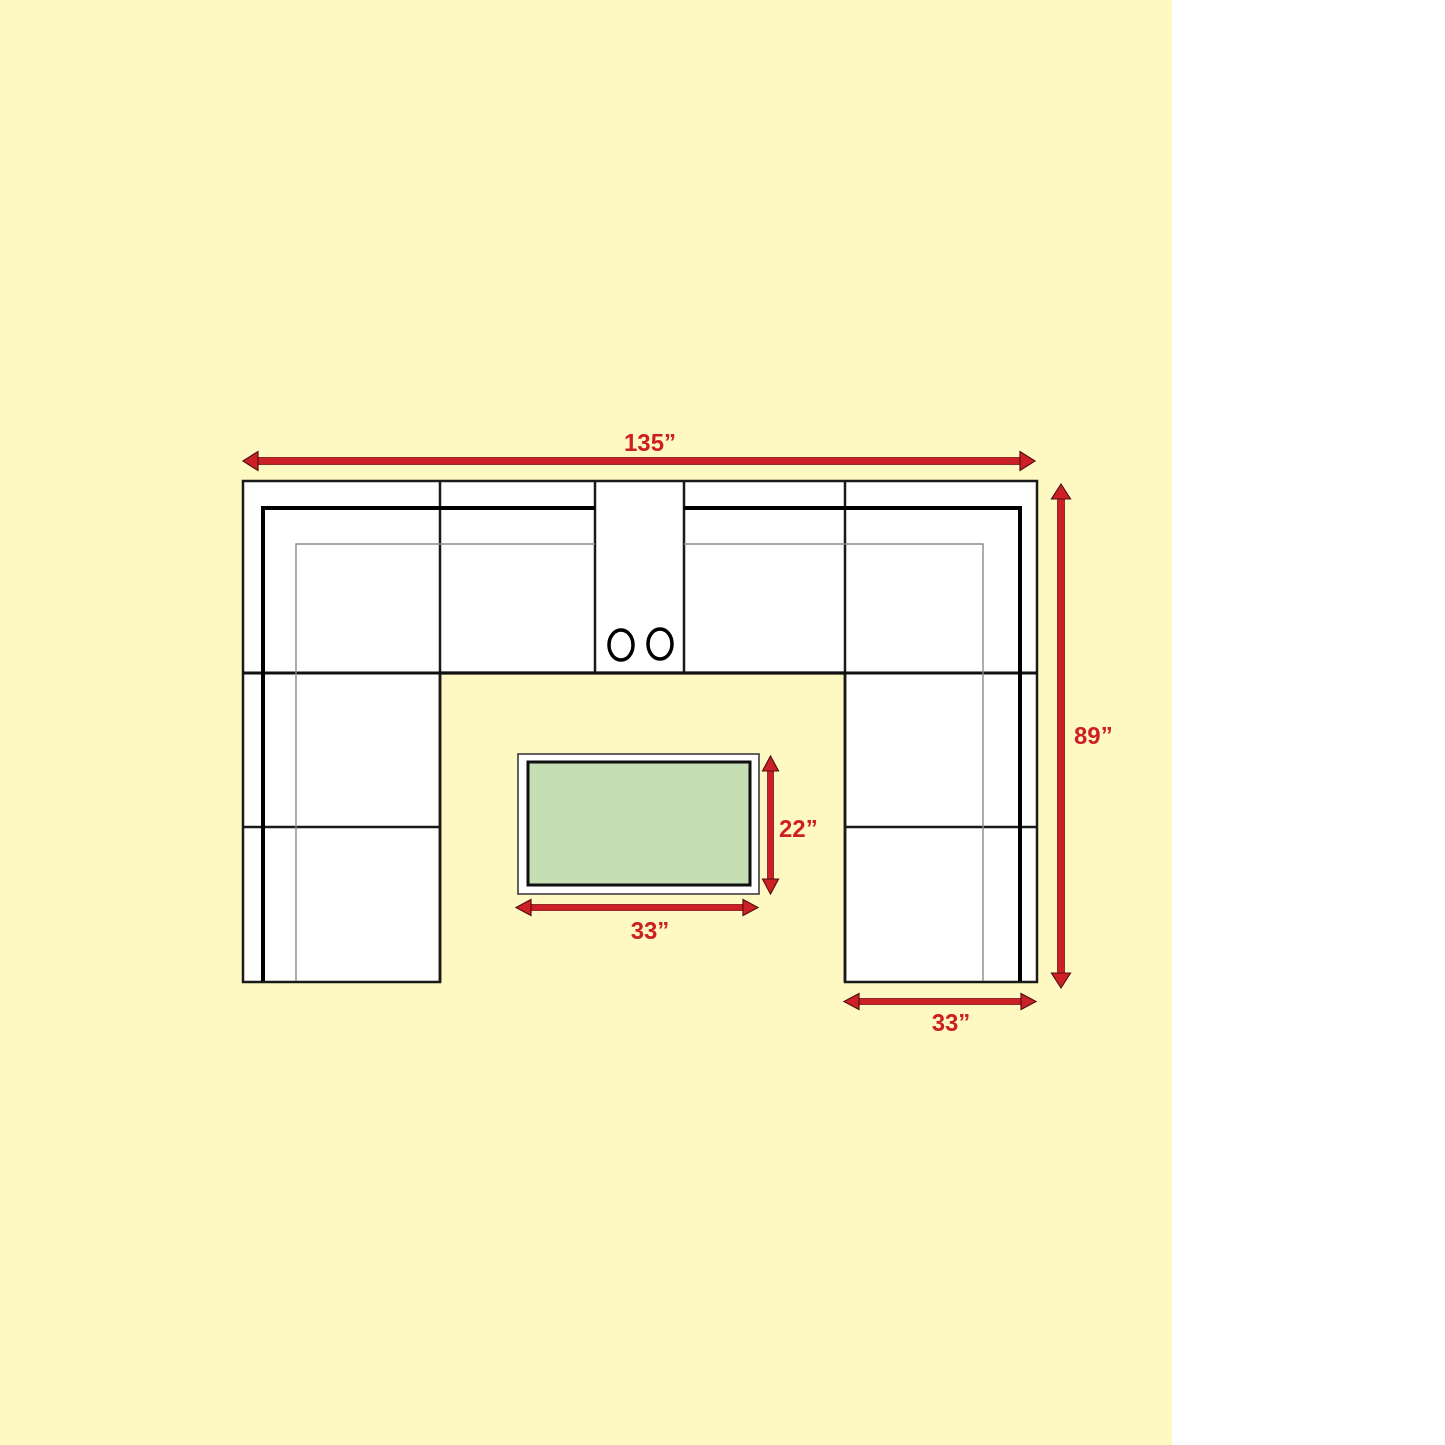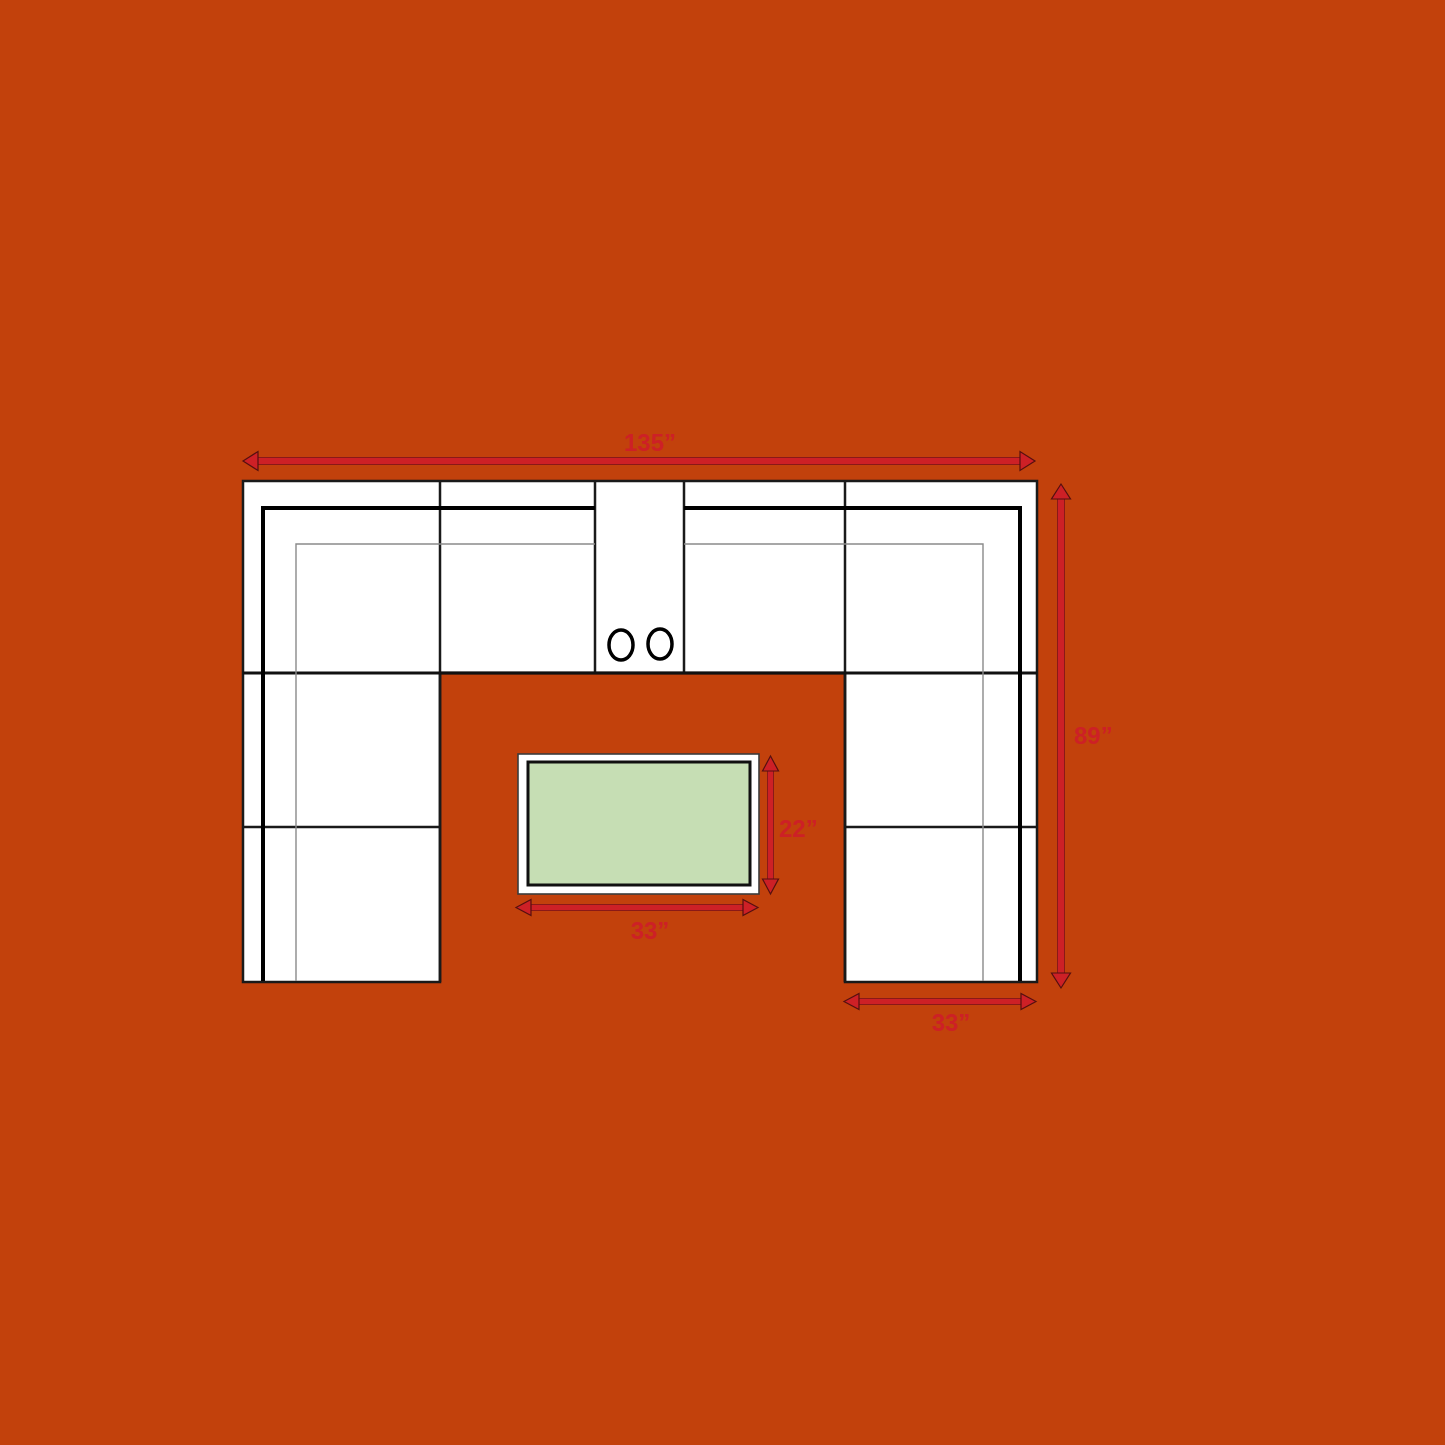--- a/index.html
+++ b/index.html
@@ -1,20 +1,20 @@
 <!DOCTYPE html>
 <html><head>
 <meta charset="utf-8">
 <style>
   html, body { margin: 0; padding: 0; background: #ffffff; }
   .canvas {
     position: relative;
-    width: 1445px;
+    width: 1172px;
     height: 1445px;
-    background: #c2410c;
+    background: #fef9c3;
     font-family: "Liberation Sans", sans-serif;
   }
   svg { display: block; }
   .outline       { fill: #ffffff; stroke: #1a1a1a; stroke-width: 2.5; }
   .divider       { fill: none; stroke: #1a1a1a; stroke-width: 2.5; }
   .seat-front    { fill: none; stroke: #111111; stroke-width: 3; }
   .backrest      { fill: none; stroke: #000000; stroke-width: 4; }
   .gray-line     { fill: none; stroke: #8a8a8a; stroke-width: 1.4; }
   .cupholder     { fill: #ffffff; stroke: #000000; stroke-width: 3.5; }
   .table-outer   { fill: #ffffff; stroke: #3c3c3c; stroke-width: 1.6; }

